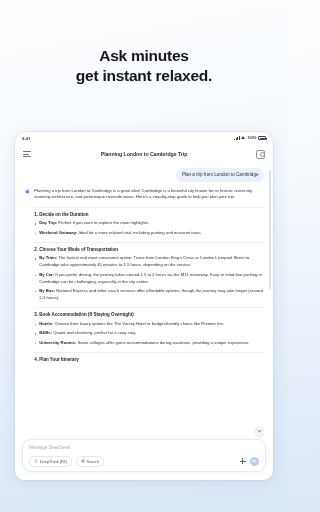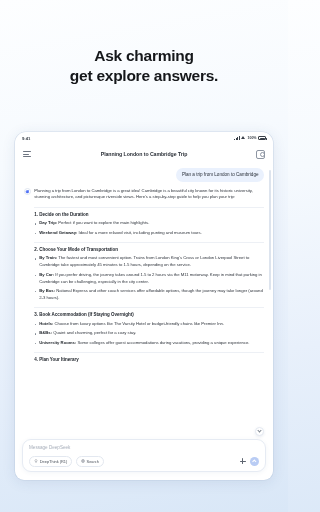--- a/index.html
+++ b/index.html
@@ -262,22 +262,22 @@
     border-left: 0.8px solid #ffffff;
     border-top: 0.8px solid #ffffff;
     transform: rotate(45deg);
     margin-top: 0.8px;
   }
 </style>
 </head>
 <body>
 
 <div class="hero">
-  <div class="hero-line">Ask charming</div>
-  <div class="hero-line">get explore answers.</div>
+  <div class="hero-line">Ask minutes</div>
+  <div class="hero-line">get instant relaxed.</div>
 </div>
 
 <div class="device">
 
   <div class="statusbar">
     <span>9:41</span>
     <span class="status-right">
       <span class="sig">
           <i></i>
           <i></i>

